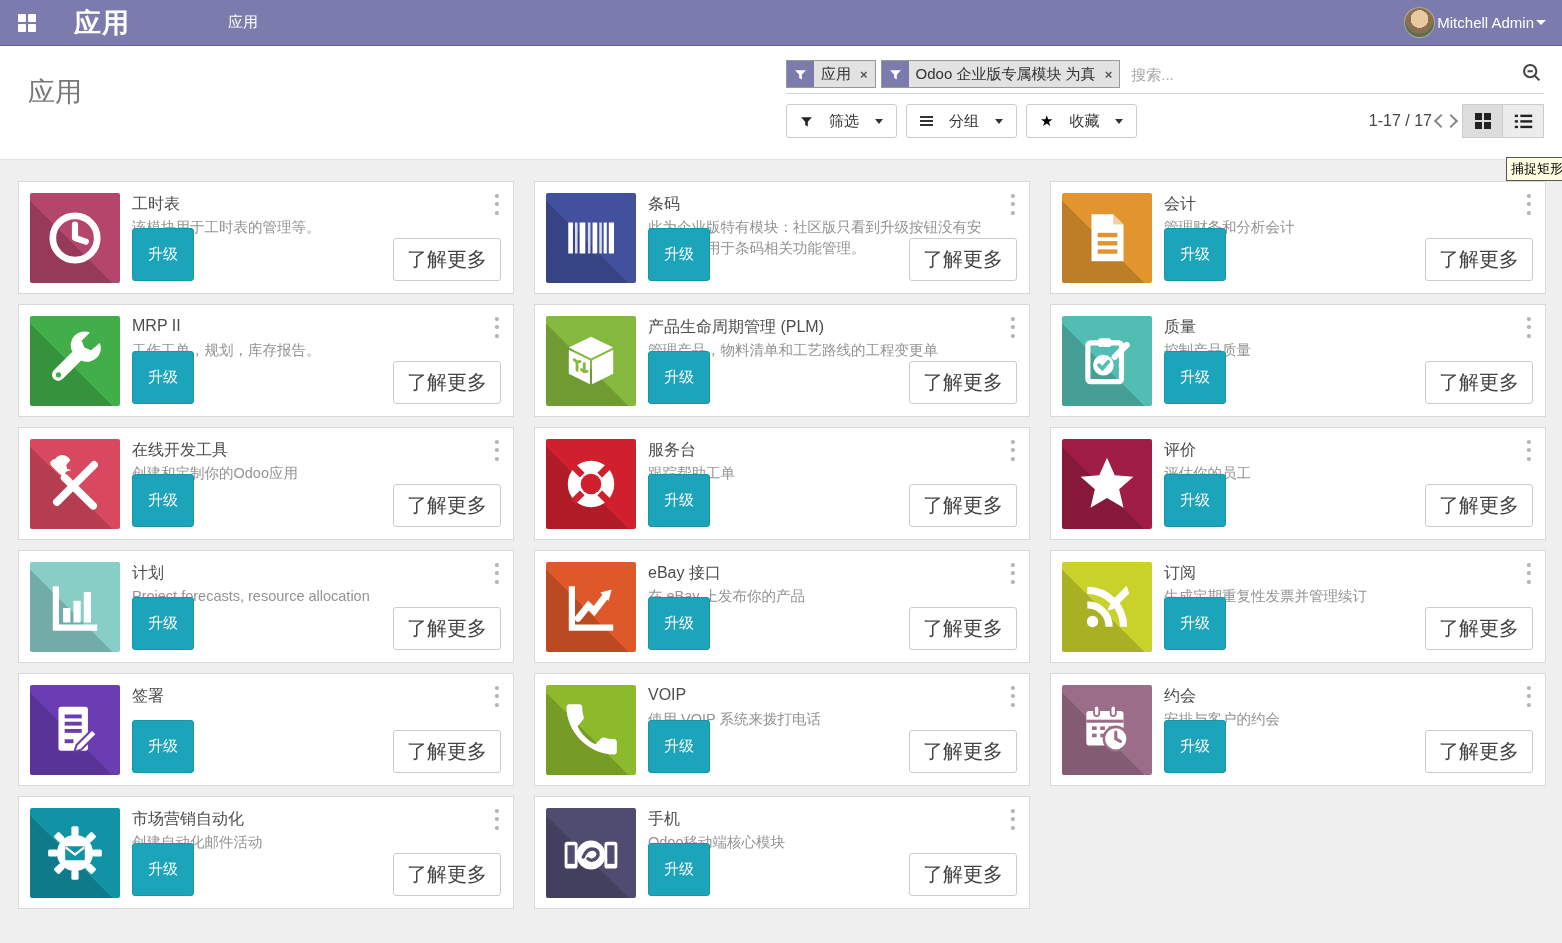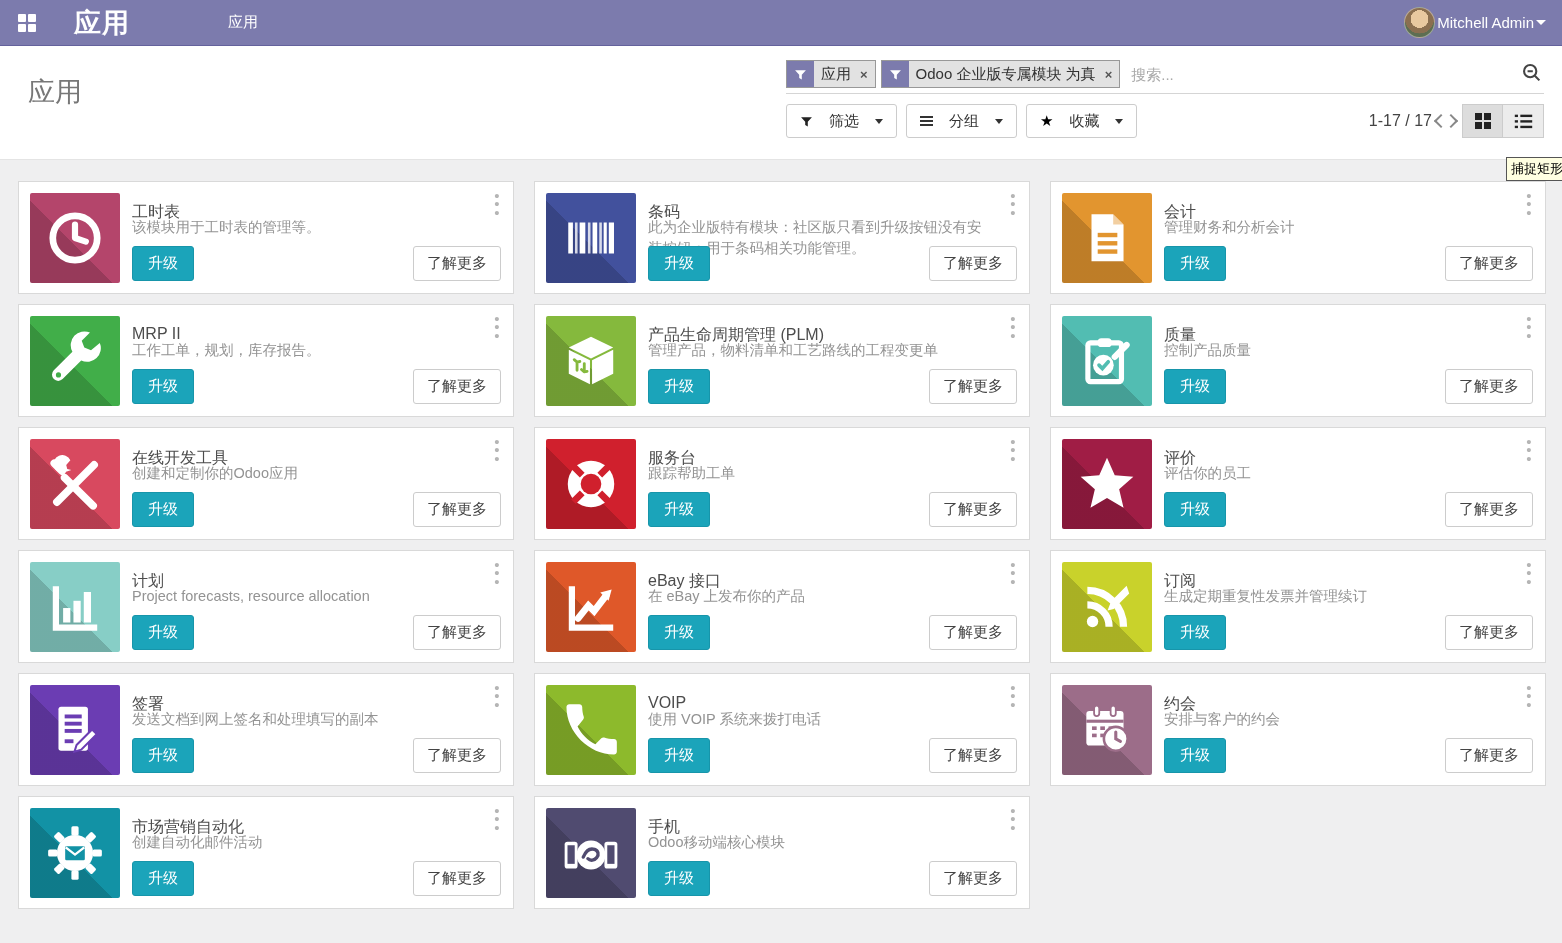--- a/index.html
+++ b/index.html
@@ -69,30 +69,30 @@
   
   .card-grid { display:grid; grid-template-columns:repeat(3,496px); gap:10px 20px;
     padding:21px 0 0 18px; }
   .app-card { background:#fff; border:1px solid #d9d9d9; height:113px; position:relative; }
   .tile { position:absolute; left:11px; top:11px; width:90px; height:90px; border-radius:2px;
     display:flex; align-items:center; justify-content:center; overflow:hidden; }
   .tile::after { content:""; position:absolute; inset:0;
     background:linear-gradient(to top right, rgba(0,0,0,.16) 46%, rgba(0,0,0,0) 46%); }
   .tile svg { width:62px; height:62px; position:relative; z-index:2; }
   .card-title { position:absolute; left:113px; top:12px; font-size:16px; color:#4c4c4c;
-    padding-right:44px;margin-top:8px; }
+    padding-right:44px; }
   .card-desc { position:absolute; left:113px; top:35px; right:40px; font-size:14.5px;
     color:#939393; line-height:1.45; }
   .kebab { position:absolute; right:10px; top:10px; color:#b5b5b5; font-size:15px;
     line-height:.55; letter-spacing:0; cursor:pointer; text-align:center; width:12px; }
   .upgrade-btn { position:absolute; left:113px; bottom:12px; background:#1ba4ba; color:#fff;
-    border:1px solid #1795aa; border-radius:3px; font-size:15px; padding:7px 15px;
+    border:1px solid #1795aa; border-radius:3px; font-size:15px; padding:16px 15px;
     cursor:pointer; font-family:inherit; }
   .learn-btn { position:absolute; right:12px; bottom:12px; background:#fff; color:#444;
-    border:1px solid #ccc; border-radius:3px; font-size:15px; padding:7px 13px;
+    border:1px solid #ccc; border-radius:3px; font-size:20px; padding:7px 13px;
     cursor:pointer; font-family:inherit; }
 </style>
 </head>
 <body>
 
 <div class="navbar">
   <div class="apps-grid">
     <span></span>
       <span></span>
       <span></span>
@@ -391,21 +391,20 @@
         <svg viewBox="0 0 24 24">
           <rect x="5.6" y="3" width="11.4" height="17" rx="1" fill="#fff"></rect>
           <rect x="8" y="6" width="6.6" height="1.5" fill="var(--tile)"></rect>
           <rect x="8" y="8.8" width="6.6" height="1.5" fill="var(--tile)"></rect>
           <rect x="8" y="11.6" width="6.6" height="1.5" fill="var(--tile)"></rect>
           <rect x="8" y="15.6" width="3.4" height="1.5" fill="var(--tile)"></rect>
           <path d="M12.6 17.8l6-6 1.8 1.8-6 6-2.6.8z" fill="#fff" stroke="var(--tile)" stroke-width=".8"></path>
         </svg>
       </div>
     <div class="card-title">签署</div>
-    <div class="card-desc">发送文档到网上签名和处理填写的副本</div>
     <div class="kebab">•<br>•<br>•</div>
     <button class="upgrade-btn">升级</button>
     <button class="learn-btn">了解更多</button>
   </div>
 
   <div class="app-card">
     <div class="tile" style="background: rgb(141, 186, 44); --tile: #8dba2c;">
         <svg viewBox="0 0 24 24">
           <path d="M6.8 10.6c1.5 3 3.9 5.4 6.9 6.9l2.3-2.3c.3-.3.7-.4 1.1-.3 1.2.4 2.5.6 3.8.6.6 0 1.1.5 1.1 1.1v3.8c0 .6-.5 1.1-1.1 1.1C11.2 21.5 2.5 12.8 2.5 3.1 2.5 2.5 3 2 3.6 2h3.9c.6 0 1.1.5 1.1 1.1 0 1.3.2 2.6.6 3.8.1.4 0 .8-.3 1.1z" fill="#fff"></path>
         </svg>

